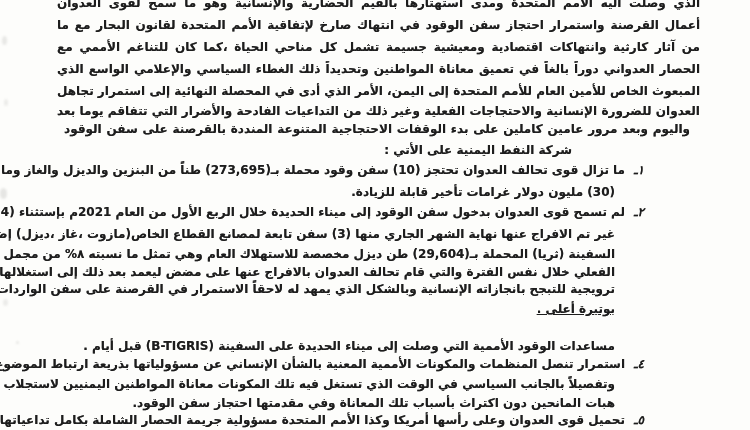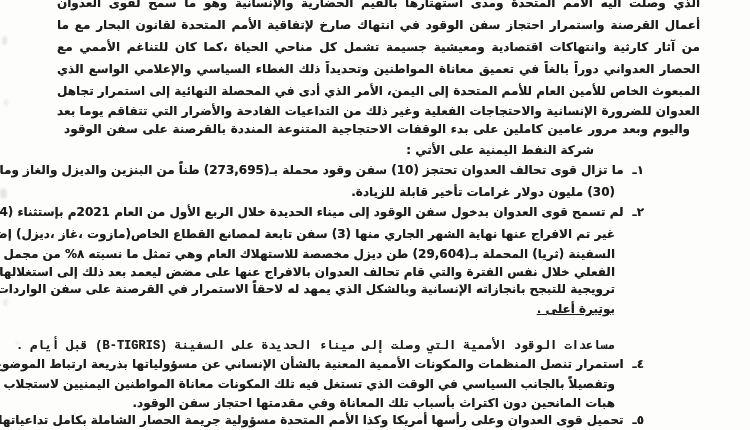--- a/index.html
+++ b/index.html
@@ -18,56 +18,56 @@
     text-align:right;
     white-space:nowrap;
     text-shadow:0 0 0.4px rgba(0,0,0,0.55);
   }
   .just {
     white-space:normal;
     text-align:justify;
     text-align-last:justify;
     height:17px; overflow:hidden;
   }
-  .item-first .num { display:inline-block; margin-inline-end:9px; }
+  .item-first .num { display:inline-block; margin-inline-end:9px;font-style:italic; }
   .artifact {
     position:absolute; background:#8a8a86; border-radius:50%;
     filter:blur(1px); pointer-events:none;
   }
 </style>
 </head>
 <body>
 
 <div class="page">
 
   <div class="ln just" style="top:-5px; right:50px; left:57px;">الذي وصلت اليه الأمم المتحدة ومدى استهتارها بالقيم الحضارية والإنسانية وهو ما سمح لقوى العدوان بالتمادي في</div>
   <div class="ln just" style="top:17px; right:50px; left:57px;">أعمال القرصنة واستمرار احتجاز سفن الوقود في انتهاك صارخ لإتفاقية الأمم المتحدة لقانون البحار مع ما يترتب عليها</div>
   <div class="ln just" style="top:39px; right:50px; left:57px;">من آثار كارثية وانتهاكات اقتصادية ومعيشية جسيمة تشمل كل مناحي الحياة ،كما كان للتناغم الأممي مع  مسارات</div>
   <div class="ln just" style="top:61px; right:50px; left:57px;">الحصار العدواني دوراً بالغاً في تعميق معاناة المواطنين وتحديداً ذلك الغطاء السياسي والإعلامي الواسع الذي يوفره</div>
   <div class="ln just" style="top:83px; right:50px; left:57px;">المبعوث الخاص للأمين العام للأمم المتحدة إلى اليمن، الأمر الذي أدى في المحصلة النهائية إلى استمرار تجاهل تحالف</div>
   <div class="ln just" style="top:103px; right:50px; left:57px;">العدوان للضرورة الإنسانية والاحتجاجات الفعلية وغير ذلك من التداعيات الفادحة والأضرار التي تتفاقم يوما بعد آخر.</div>
 
   <div class="ln just" style="top:121px; right:60px; left:64px;">واليوم وبعد مرور عامين كاملين على بدء الوقفات الاحتجاجية المتنوعة المنددة بالقرصنة على سفن الوقود ، تؤكد</div>
-  <div class="ln" style="top:142px; right:156px;">شركة النفط اليمنية على الأتي :</div>
+  <div class="ln" style="top:142px; right:178px;">شركة النفط اليمنية على الأتي :</div>
 
   <div class="ln item-first" style="top:162px; right:106px;">
     <span class="num">١ـ</span><span>ما تزال قوى تحالف العدوان تحتجز (10) سفن وقود محملة بـ(273,695) طناً من البنزين والديزل والغاز وما يقارب</span>
   </div>
   <div class="ln" style="top:184px; right:135px;">(30) مليون دولار غرامات تأخير قابلة للزيادة.</div>
 
   <div class="ln item-first" style="top:204px; right:106px;">
     <span class="num">٢ـ</span><span>لم تسمح قوى العدوان بدخول سفن الوقود إلى ميناء الحديدة خلال الربع الأول من العام 2021م بإستثناء (4) سفن لا</span>
   </div>
   <div class="ln" style="top:226px; right:135px;">غير تم الافراج عنها نهاية الشهر الجاري منها (3) سفن تابعة لمصانع القطاع الخاص(مازوت ،غاز ،ديزل) إضافة الى</div>
   <div class="ln" style="top:246px; right:135px;">السفينة (ثريا) المحملة بـ(29,604) طن ديزل مخصصة للاستهلاك العام وهي تمثل ما نسبته ٨% من مجمل الاحتياج</div>
   <div class="ln" style="top:264px; right:135px;">الفعلي خلال نفس الفترة والتي قام تحالف العدوان بالافراج عنها على مضض ليعمد بعد ذلك إلى استغلالها كمنصة</div>
   <div class="ln" style="top:281px; right:135px;">ترويجية للتبجح بانجازاته الإنسانية وبالشكل الذي يمهد له لاحقاً الاستمرار في القرصنة على سفن الواردات النفطية</div>
   <div class="ln" style="top:301px; right:135px;text-decoration:underline;">بوتيرة أعلى .</div>
 
-  <div class="ln" style="top:338px; right:135px;font-family:Liberation Mono, monospace;">مساعدات الوقود الأممية التي وصلت إلى ميناء الحديدة على السفينة (B-TIGRIS) قبل أيام .</div>
+  <div class="ln" style="top:338px; right:135px;">مساعدات الوقود الأممية التي وصلت إلى ميناء الحديدة على السفينة (B-TIGRIS) قبل أيام .</div>
 
   <div class="ln item-first" style="top:356px; right:106px;">
     <span class="num">٤ـ</span><span>استمرار تنصل المنظمات والمكونات الأممية المعنية بالشأن الإنساني عن مسؤولياتها بذريعة ارتباط الموضوع جملة</span>
   </div>
   <div class="ln" style="top:376px; right:135px;">وتفصيلاً بالجانب السياسي في الوقت الذي تستغل فيه تلك المكونات معاناة المواطنين اليمنيين لاستجلاب ما تيسر من</div>
   <div class="ln" style="top:395px; right:135px;margin-left:6px;">هبات المانحين دون اكتراث بأسباب تلك المعاناة وفي مقدمتها احتجاز سفن الوقود.</div>
 
   <div class="ln item-first" style="top:412px; right:106px;">
     <span class="num">٥ـ</span><span>تحميل قوى العدوان وعلى رأسها أمريكا وكذا الأمم المتحدة مسؤولية جريمة الحصار الشاملة بكامل تداعياتها المباشرة</span>
   </div>

